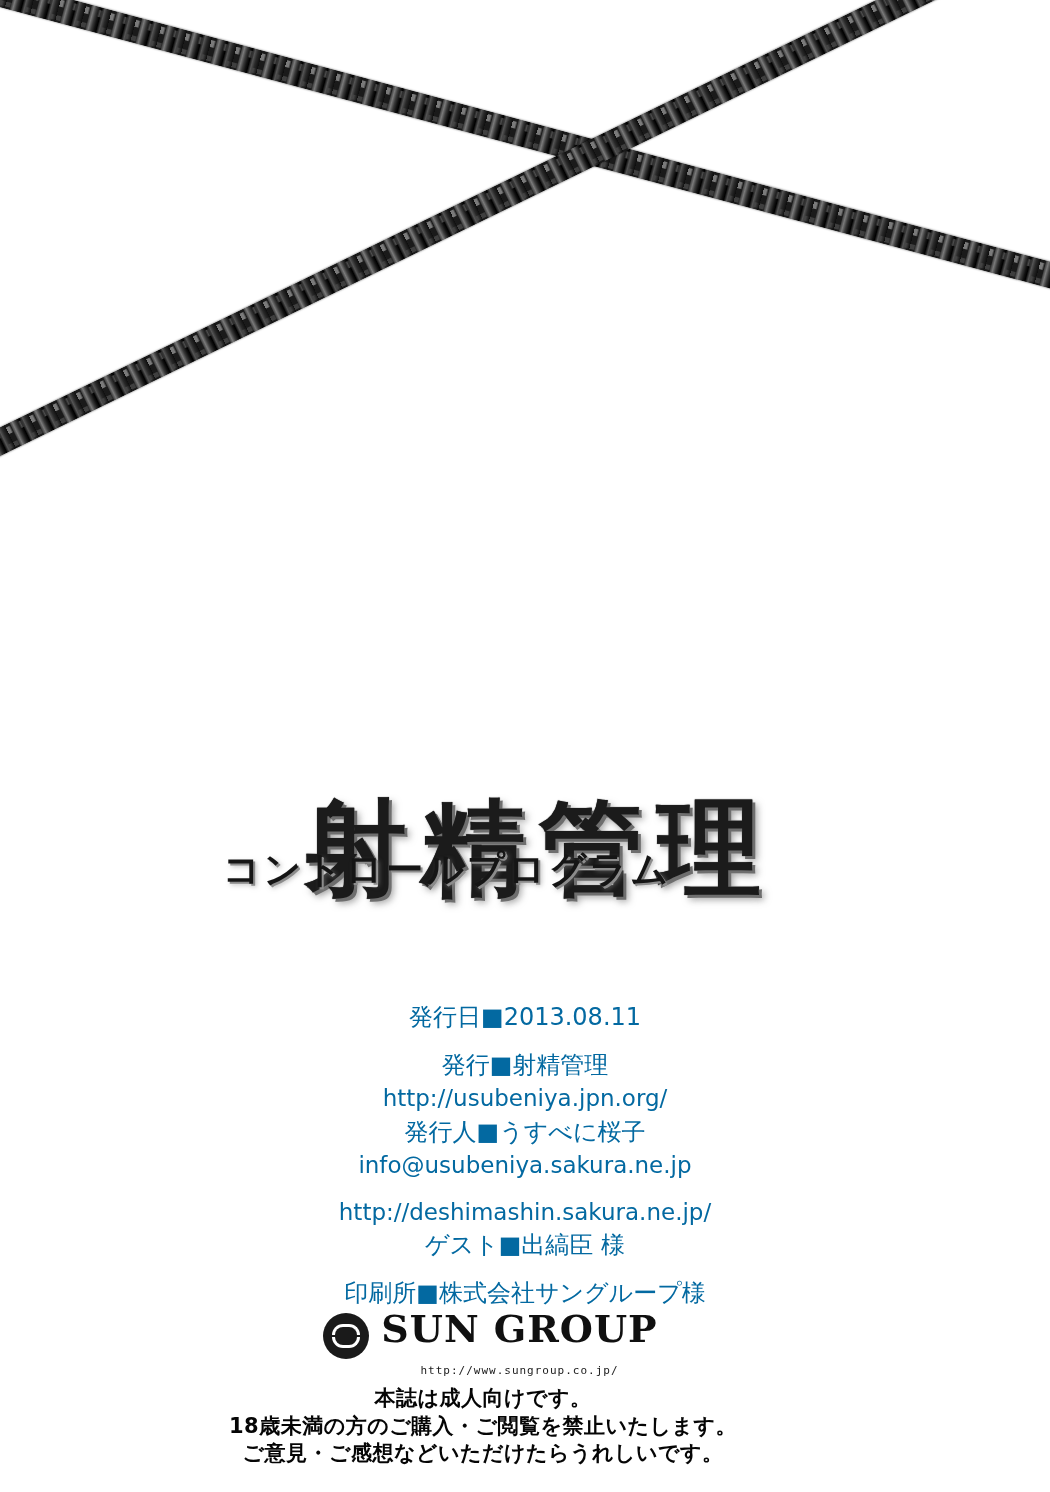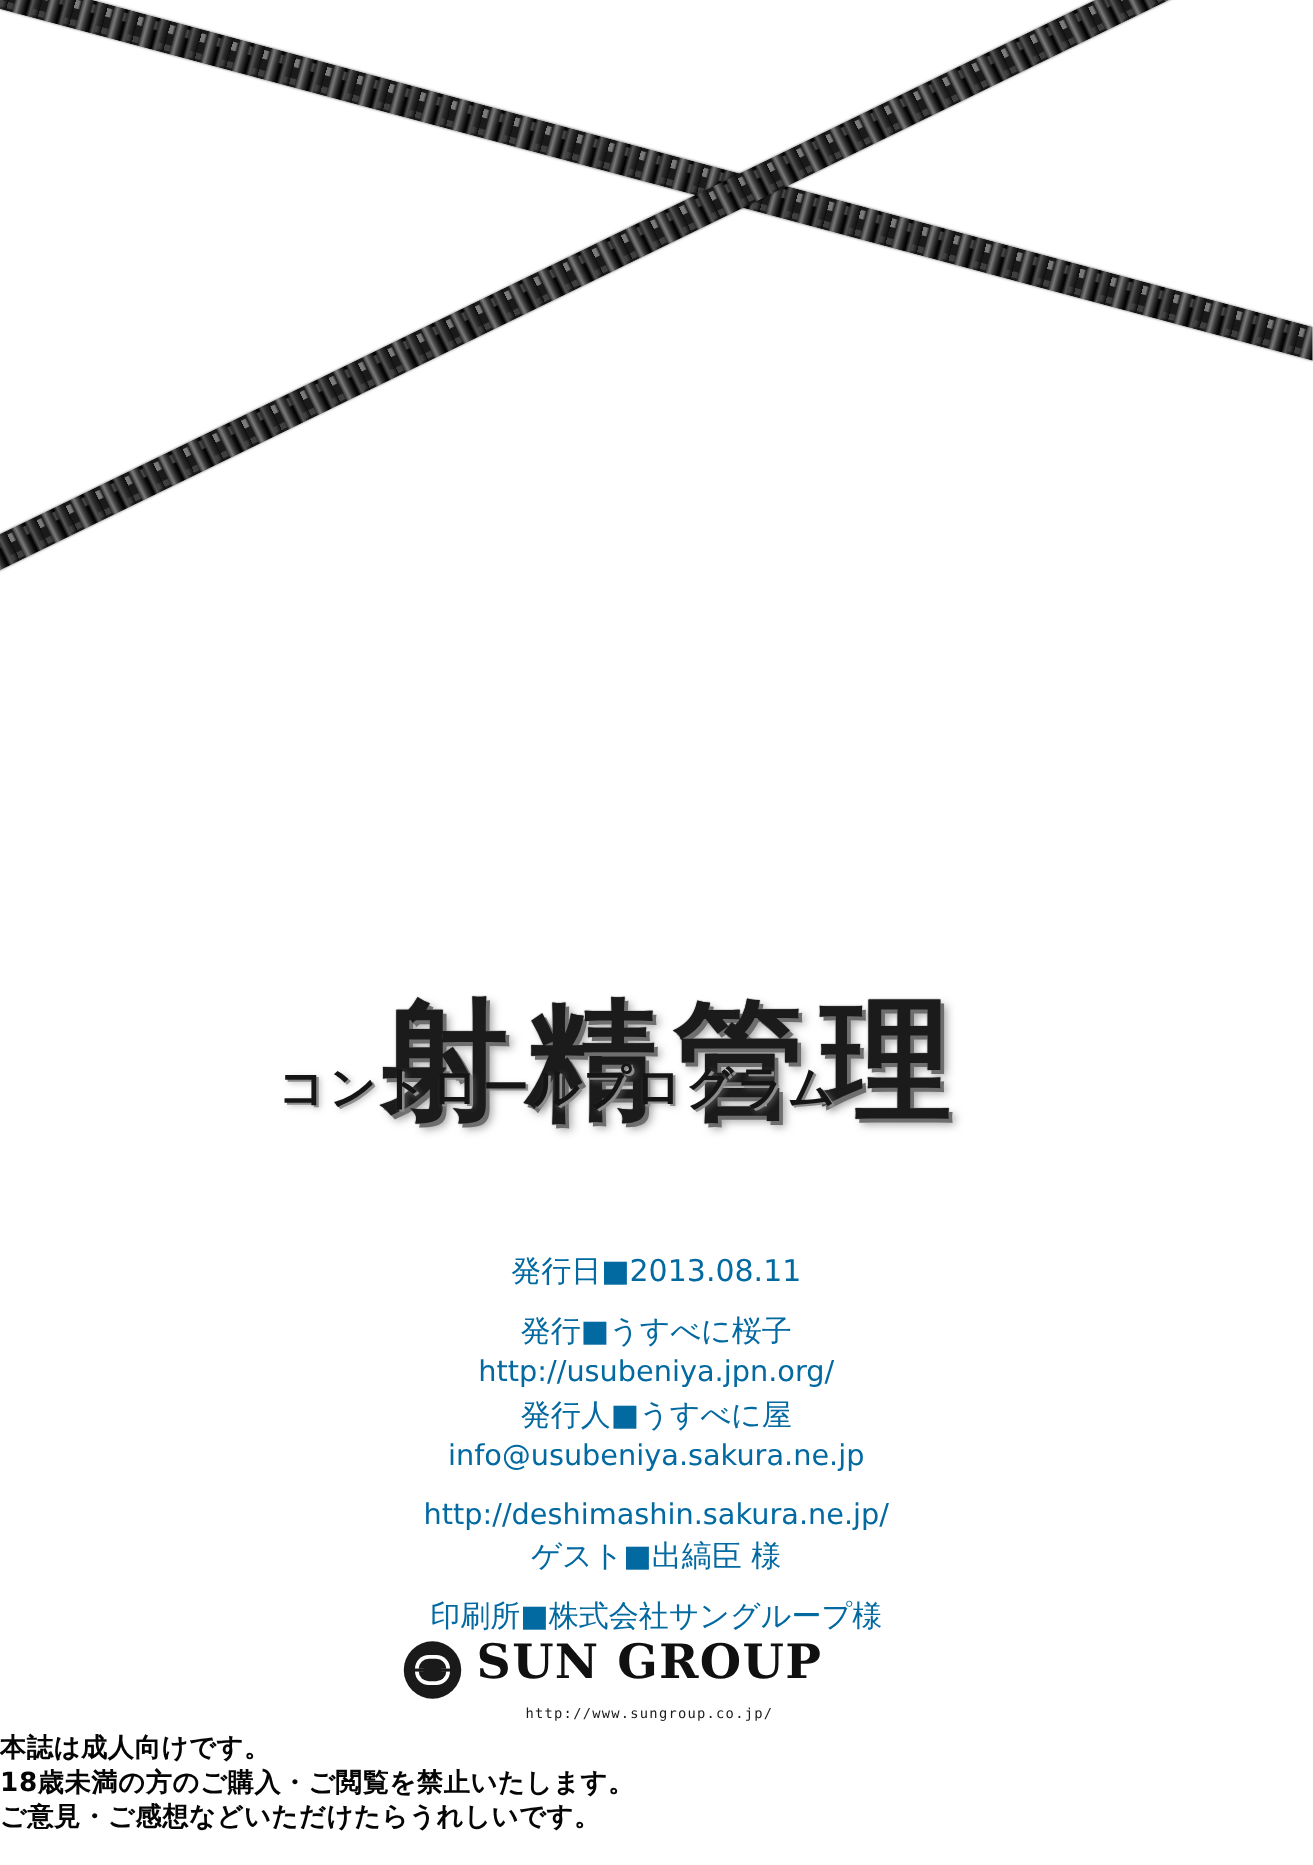--- a/index.html
+++ b/index.html
@@ -195,21 +195,21 @@
     color: #1a1a1a;
     margin-top: 16px;
   }
 
   
   .notice {
     position: absolute;
     top: 1385px;
     left: 0;
     width: 966px;
-    text-align: left;
+    text-align: center;
     font-family: "DejaVu Sans", "Liberation Sans", sans-serif;
     font-weight: 700;
     font-size: 21px;
     line-height: 1.32;
     color: #050505;
     letter-spacing: 0.5px;
   }
 </style>
 </head>
 <body>
@@ -220,23 +220,23 @@
 </div>
 
 <div class="title-block">
   <div class="title-main">射精管理</div>
   <div class="title-sub">コントロールプログラム</div>
 </div>
 
 <div class="colophon">
   <div class="line jp">発行日■2013.08.11</div>
   <div class="gap"></div>
-  <div class="line jp">発行■うすべに桜子</div>
+  <div class="line jp">発行■射精管理</div>
   <div class="line">http://usubeniya.jpn.org/</div>
-  <div class="line jp">発行人■うすべに屋</div>
+  <div class="line jp">発行人■うすべに桜子</div>
   <div class="line">info@usubeniya.sakura.ne.jp</div>
   <div class="gap"></div>
   <div class="line">http://deshimashin.sakura.ne.jp/</div>
   <div class="line jp">ゲスト■出縞臣 様</div>
   <div class="gap"></div>
   <div class="line jp">印刷所■株式会社サングループ様</div>
 </div>
 
 <div class="logo-row">
   <div class="logo-mark"></div>

